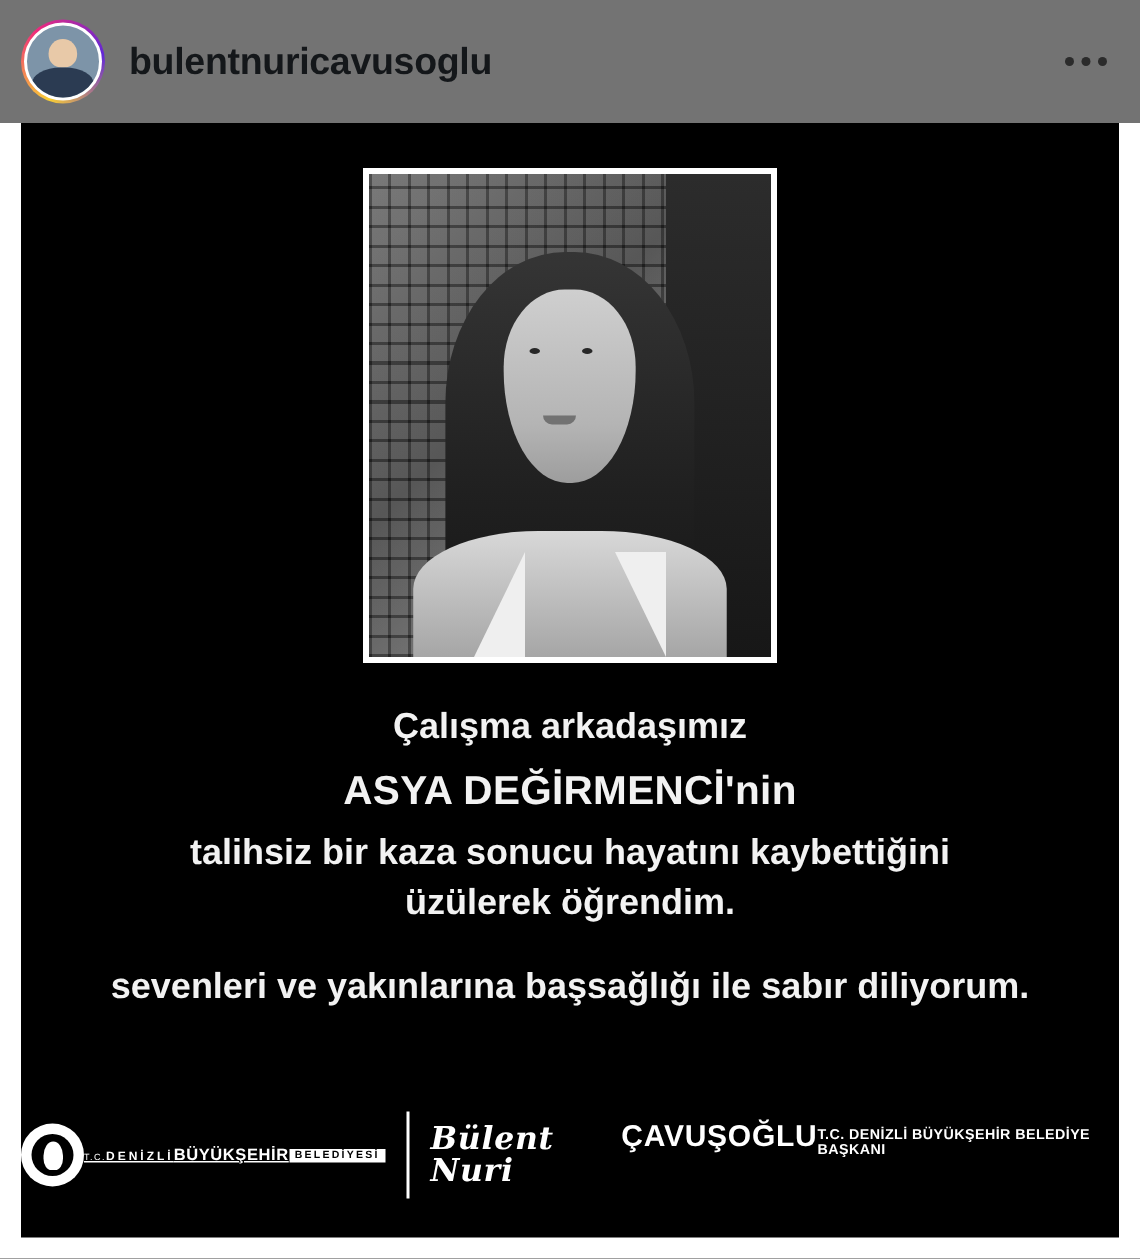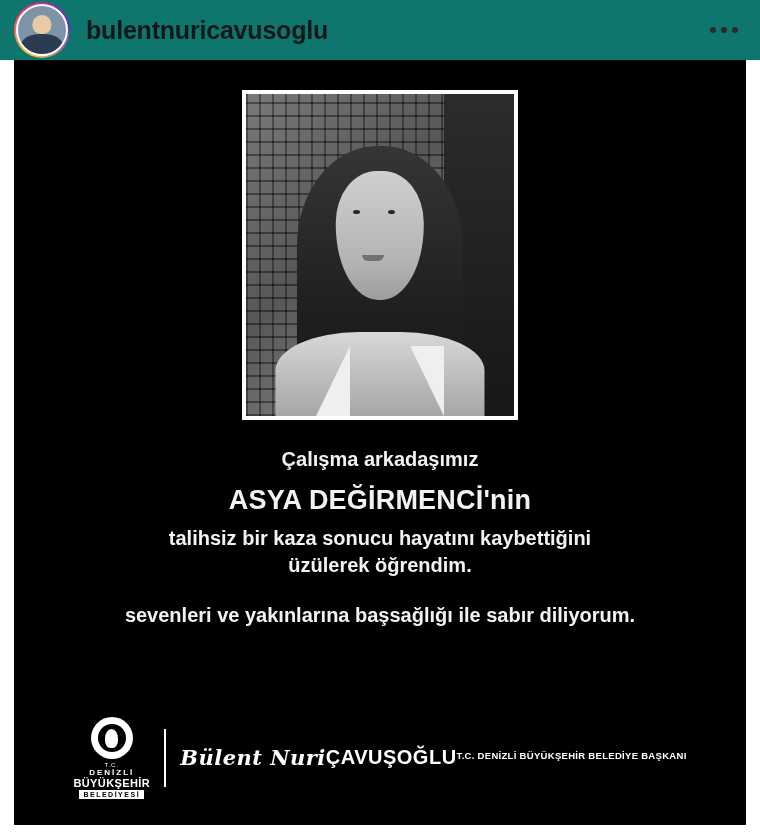--- a/index.html
+++ b/index.html
@@ -15,26 +15,26 @@
   }
   .post {
     width: 760px;
     height: 839px;
     background: #ffffff;
     display: flex;
     flex-direction: column;
   }
   
   .post-header {
-    height: 60px;
+    height: 82px;
     display: flex;
     align-items: center;
     padding: 0 18px 0 14px;
     box-sizing: border-box;
-    background: #0f766e;
+    background: #737373;
   }
   .avatar-ring {
     width: 56px;
     height: 56px;
     border-radius: 50%;
     padding: 2px;
     box-sizing: border-box;
     background: conic-gradient(from 200deg, #f9ce34, #ee2a7b, #6228d7, #f9ce34);
     flex: 0 0 auto;
     display: flex;
@@ -207,21 +207,21 @@
   }
   
   .message {
     margin-top: 26px;
     text-align: center;
     padding: 0 32px;
     box-sizing: border-box;
     width: 100%;
   }
   .msg-line {
-    font-size: 20px;
+    font-size: 24px;
     line-height: 1.38;
     color: #f2f2f2;
     font-weight: bold;
   }
   .msg-line.big {
     font-size: 27px;
     letter-spacing: 0.2px;
     margin: 8px 0 6px 0;
   }
   .msg-gap { height: 22px; }
@@ -229,23 +229,24 @@
   .logo-lockup {
     margin-top: auto;
     margin-bottom: 26px;
     display: flex;
     align-items: center;
     justify-content: center;
     gap: 14px;
   }
   .crest {
     display: flex;
-    flex-direction: column;
+    flex-direction: row;
     align-items: center;
     color: #ffffff;
+    text-decoration: underline;
   }
   .crest-mark {
     width: 42px;
     height: 42px;
     border-radius: 50%;
     background: #ffffff;
     position: relative;
     display: flex;
     align-items: center;
     justify-content: center;

